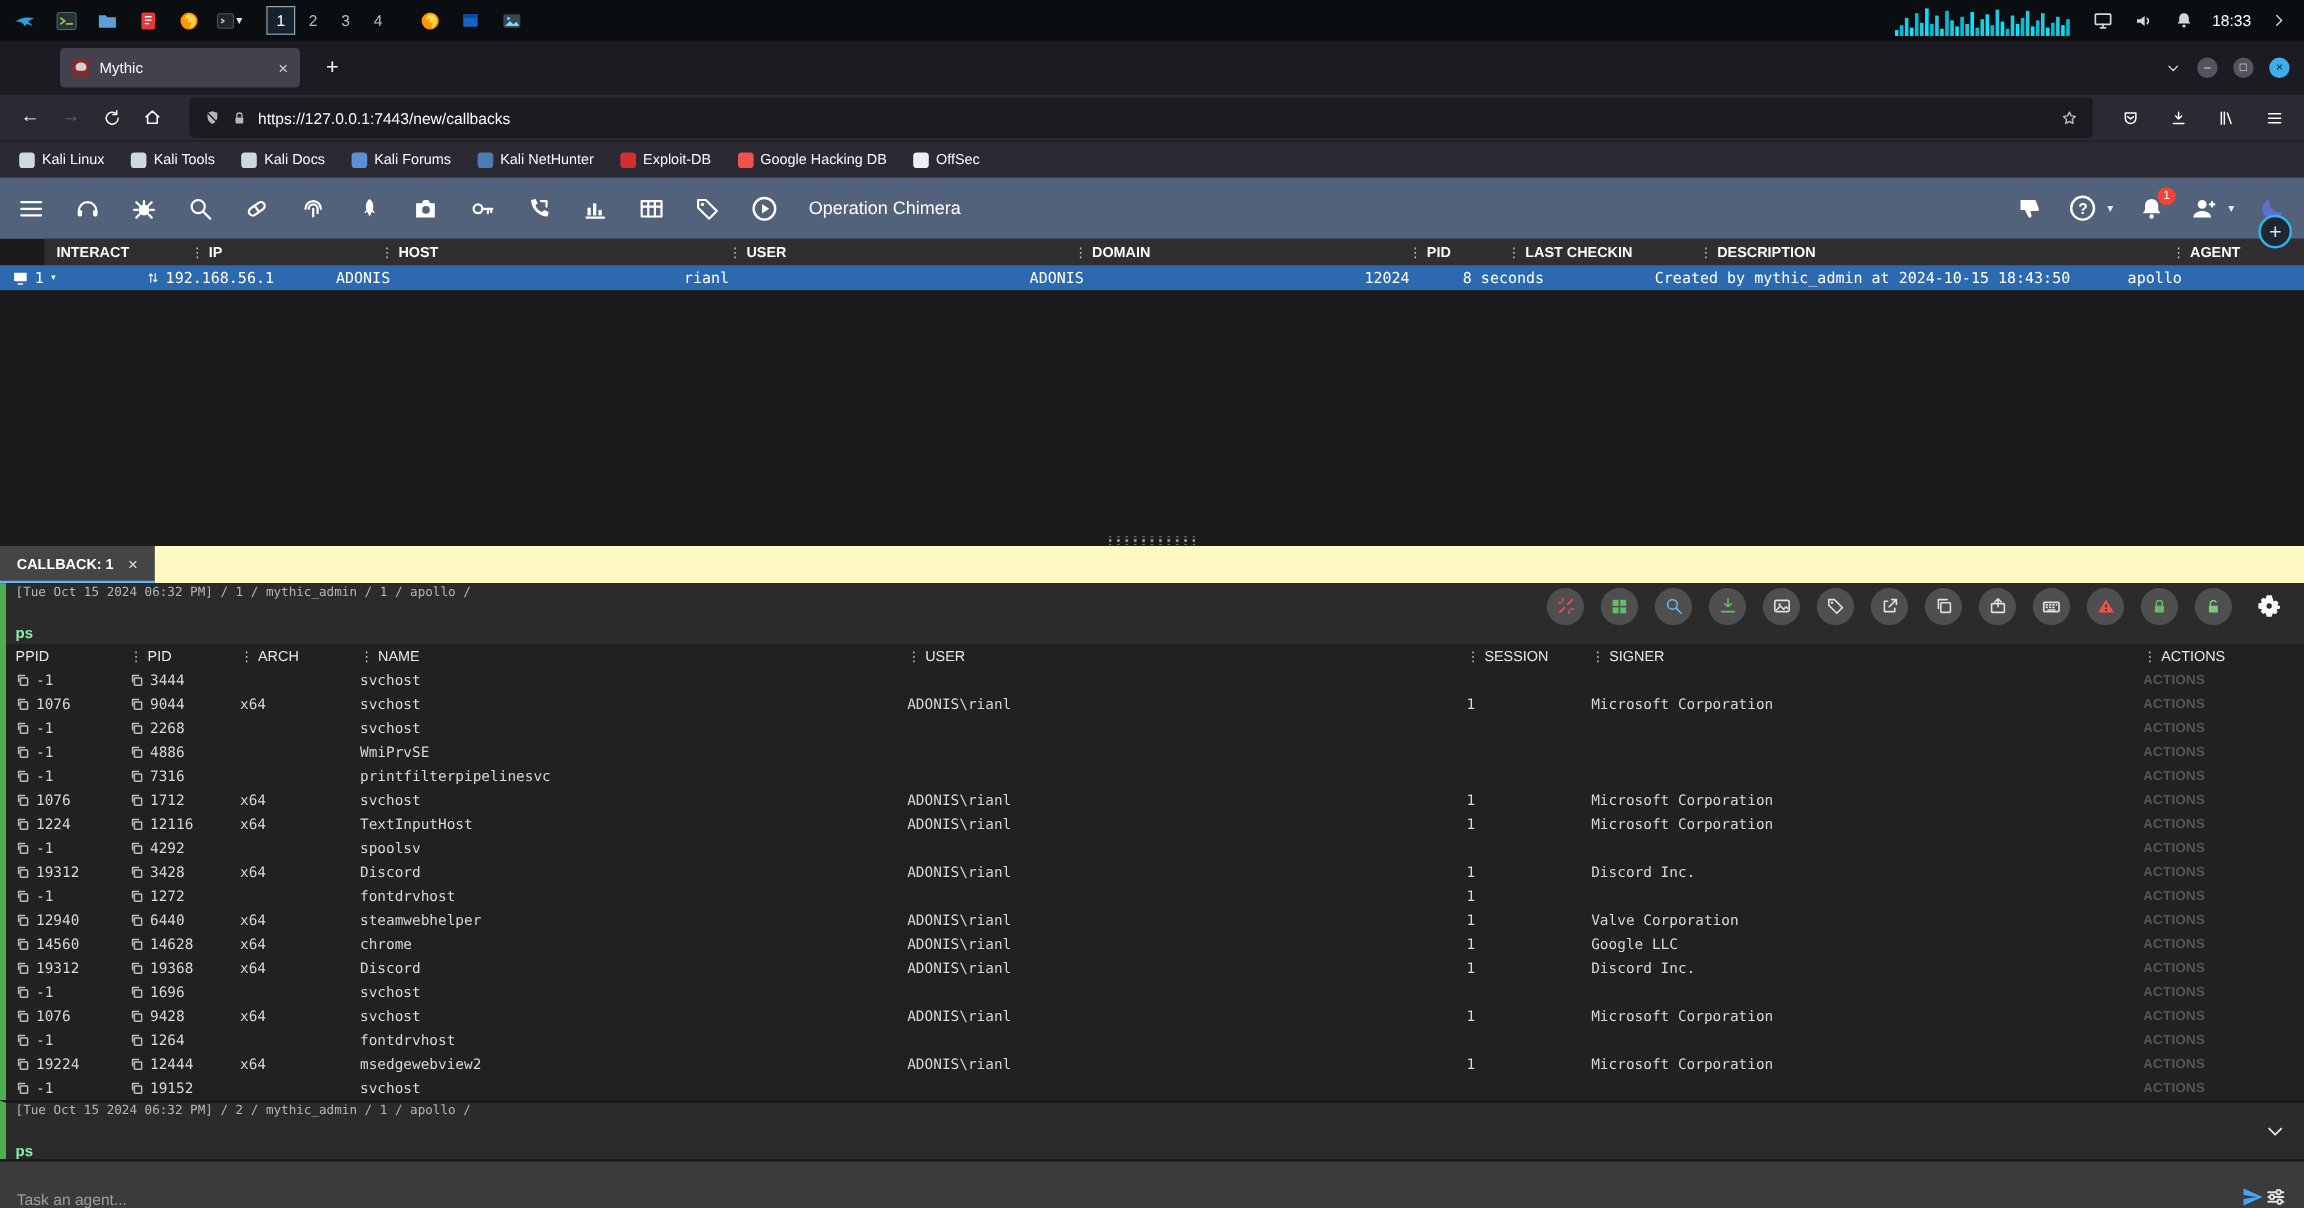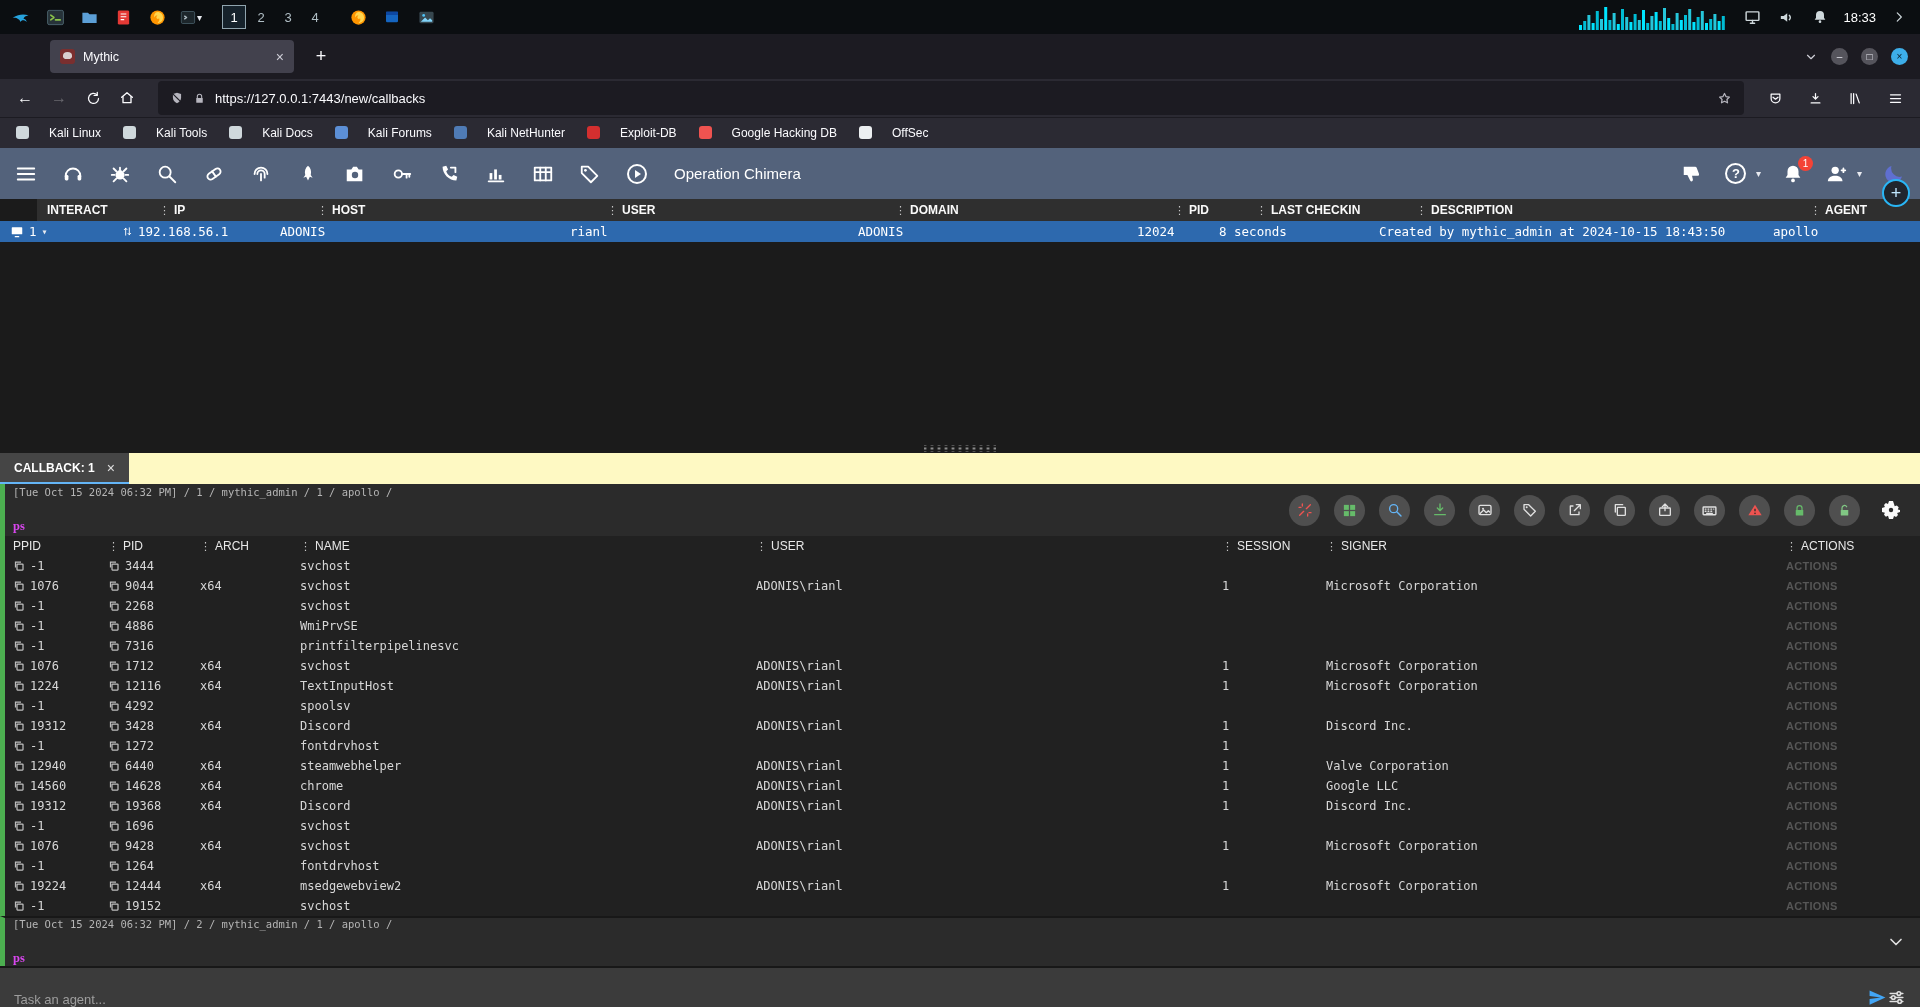--- a/index.html
+++ b/index.html
@@ -17,21 +17,21 @@
   .workspaces{display:flex;align-items:center;gap:3px;margin:0 8px;}
   .ws{width:24px;height:24px;display:flex;align-items:center;justify-content:center;
     color:#b0bec5;font-size:13px;cursor:default;}
   .ws.active{border:1px solid #90a4ae;background:#16222b;color:#fff;}
   .clock{font-size:13px;color:#fff;}
   .spectrum{width:150px;height:26px;display:flex;align-items:flex-end;overflow:hidden;}
 
   
   .tabbar{flex:0 0 45px;background:#1c1b22;display:flex;align-items:center;padding:0 8px;}
   .ff-tab{display:flex;align-items:center;gap:8px;background:#42414d;border-radius:4px;height:33px;
-    padding:0 10px;width:244px;color:#fbfbfe;font-size:12.5px;margin-left:42px;}
+    padding:0 10px;width:200px;color:#fbfbfe;font-size:12.5px;margin-left:42px;}
   .favicon{width:15px;height:15px;border-radius:3px;background:#7a2f2f;position:relative;flex:0 0 15px;}
   .favicon:after{content:"";position:absolute;left:3px;top:3px;right:3px;bottom:5px;border-radius:50% 50% 40% 40%;background:#d9cfcf;}
   .tab-title{flex:1;}
   .tab-close{color:#cfcfd8;font-size:14px;cursor:default;}
   .newtab{margin-left:12px;width:30px;height:30px;display:flex;align-items:center;justify-content:center;
     color:#fbfbfe;font-size:18px;border-radius:4px;}
   .tabbar-right{margin-left:auto;display:flex;align-items:center;gap:13px;padding-right:4px;color:#cfcfd8;}
   .winbtn{width:17px;height:17px;border-radius:50%;background:#55545c;display:flex;align-items:center;
     justify-content:center;font-size:10px;color:#e6e6ee;line-height:1;}
   .winbtn.close{background:#3daee9;color:#0b2230;}
@@ -43,21 +43,21 @@
     color:#fbfbfe;font-size:16px;}
   .nav-icon.disabled{color:#69686f;}
   .urlbar{flex:1;height:34px;background:#1c1b22;border-radius:4px;display:flex;align-items:center;
     padding:0 12px;gap:9px;margin:0 12px;color:#b6b5be;}
   .url-text{flex:1;font-size:13px;color:#fbfbfe;}
   .nav-right{display:flex;align-items:center;gap:10px;}
 
   
   .bookmarks{flex:0 0 30px;background:#2b2a33;display:flex;align-items:center;gap:22px;
     padding:0 16px;font-size:12px;color:#fbfbfe;}
-  .bm{display:flex;align-items:flex-start;gap:20px;}
+  .bm{display:flex;align-items:flex-end;gap:6px;}
   .fav{width:13px;height:13px;border-radius:3px;background:#90a4ae;}
   .fav.f0,.fav.f1,.fav.f2{background:#cfd8dc;}
   .fav.f3{background:#557hidden} 
   .fav.f3{background:#5c8fd6;}
   .fav.f4{background:#4f7bb5;}
   .fav.f5{background:#d32f2f;}
   .fav.f6{background:#ef5350;}
   .fav.f7{background:#eceff1;}
 
   
@@ -90,25 +90,25 @@
     background-size:7px 4px;background-position:center;}
 
   
   .cbtab-bar{flex:0 0 31px;background:#fef9c3;display:flex;align-items:stretch;}
   .cbtab{display:flex;align-items:center;gap:12px;padding:0 14px;color:#fff;font-size:12px;
     font-weight:bold;background:#454545;border-bottom:2px solid #64b5f6;}
   .cbtab .x{font-weight:normal;font-size:14px;color:#e0e0e0;}
 
   
   .task-block{flex:0 0 auto;background:#212121;border-left:5px solid #4caf50;display:flex;flex-direction:column;}
-  .task-head{flex:0 0 49px;background:#2b2b2b;display:flex;align-items:center;
+  .task-head{flex:0 0 49px;background:#2b2b2b;display:flex;align-items:flex-start;
     justify-content:space-between;padding:2px 12px 2px 8px;}
   .meta{font-size:10.5px;color:#b5b5b5;font-family:"DejaVu Sans Mono","Liberation Mono",monospace;}
-  .cmd{font-size:12.5px;color:#d946ef;font-weight:bold;margin-top:21px;
-    font-family:Liberation Serif, serif;}
+  .cmd{font-size:12.5px;color:#86efac;font-weight:bold;margin-top:21px;
+    font-family:Liberation Sans, sans-serif;}
   .action-row{display:flex;align-items:center;gap:14px;}
   .abtn{width:31px;height:31px;border-radius:50%;background:#4f4f4f;display:flex;
     align-items:center;justify-content:center;}
   .red{color:#ef5350;}.green{color:#66bb6a;}.blue{color:#64b5f6;}
   .white{color:#e0e0e0;}.lgreen{color:#81c784;}
   .gearbtn{width:34px;height:34px;display:flex;align-items:center;justify-content:center;color:#fafafa;}
 
   
   .pgrid{display:grid;grid-template-columns:95px 92px 100px 456px 466px 104px 460px 1fr;
     align-items:center;padding-left:8px;}

